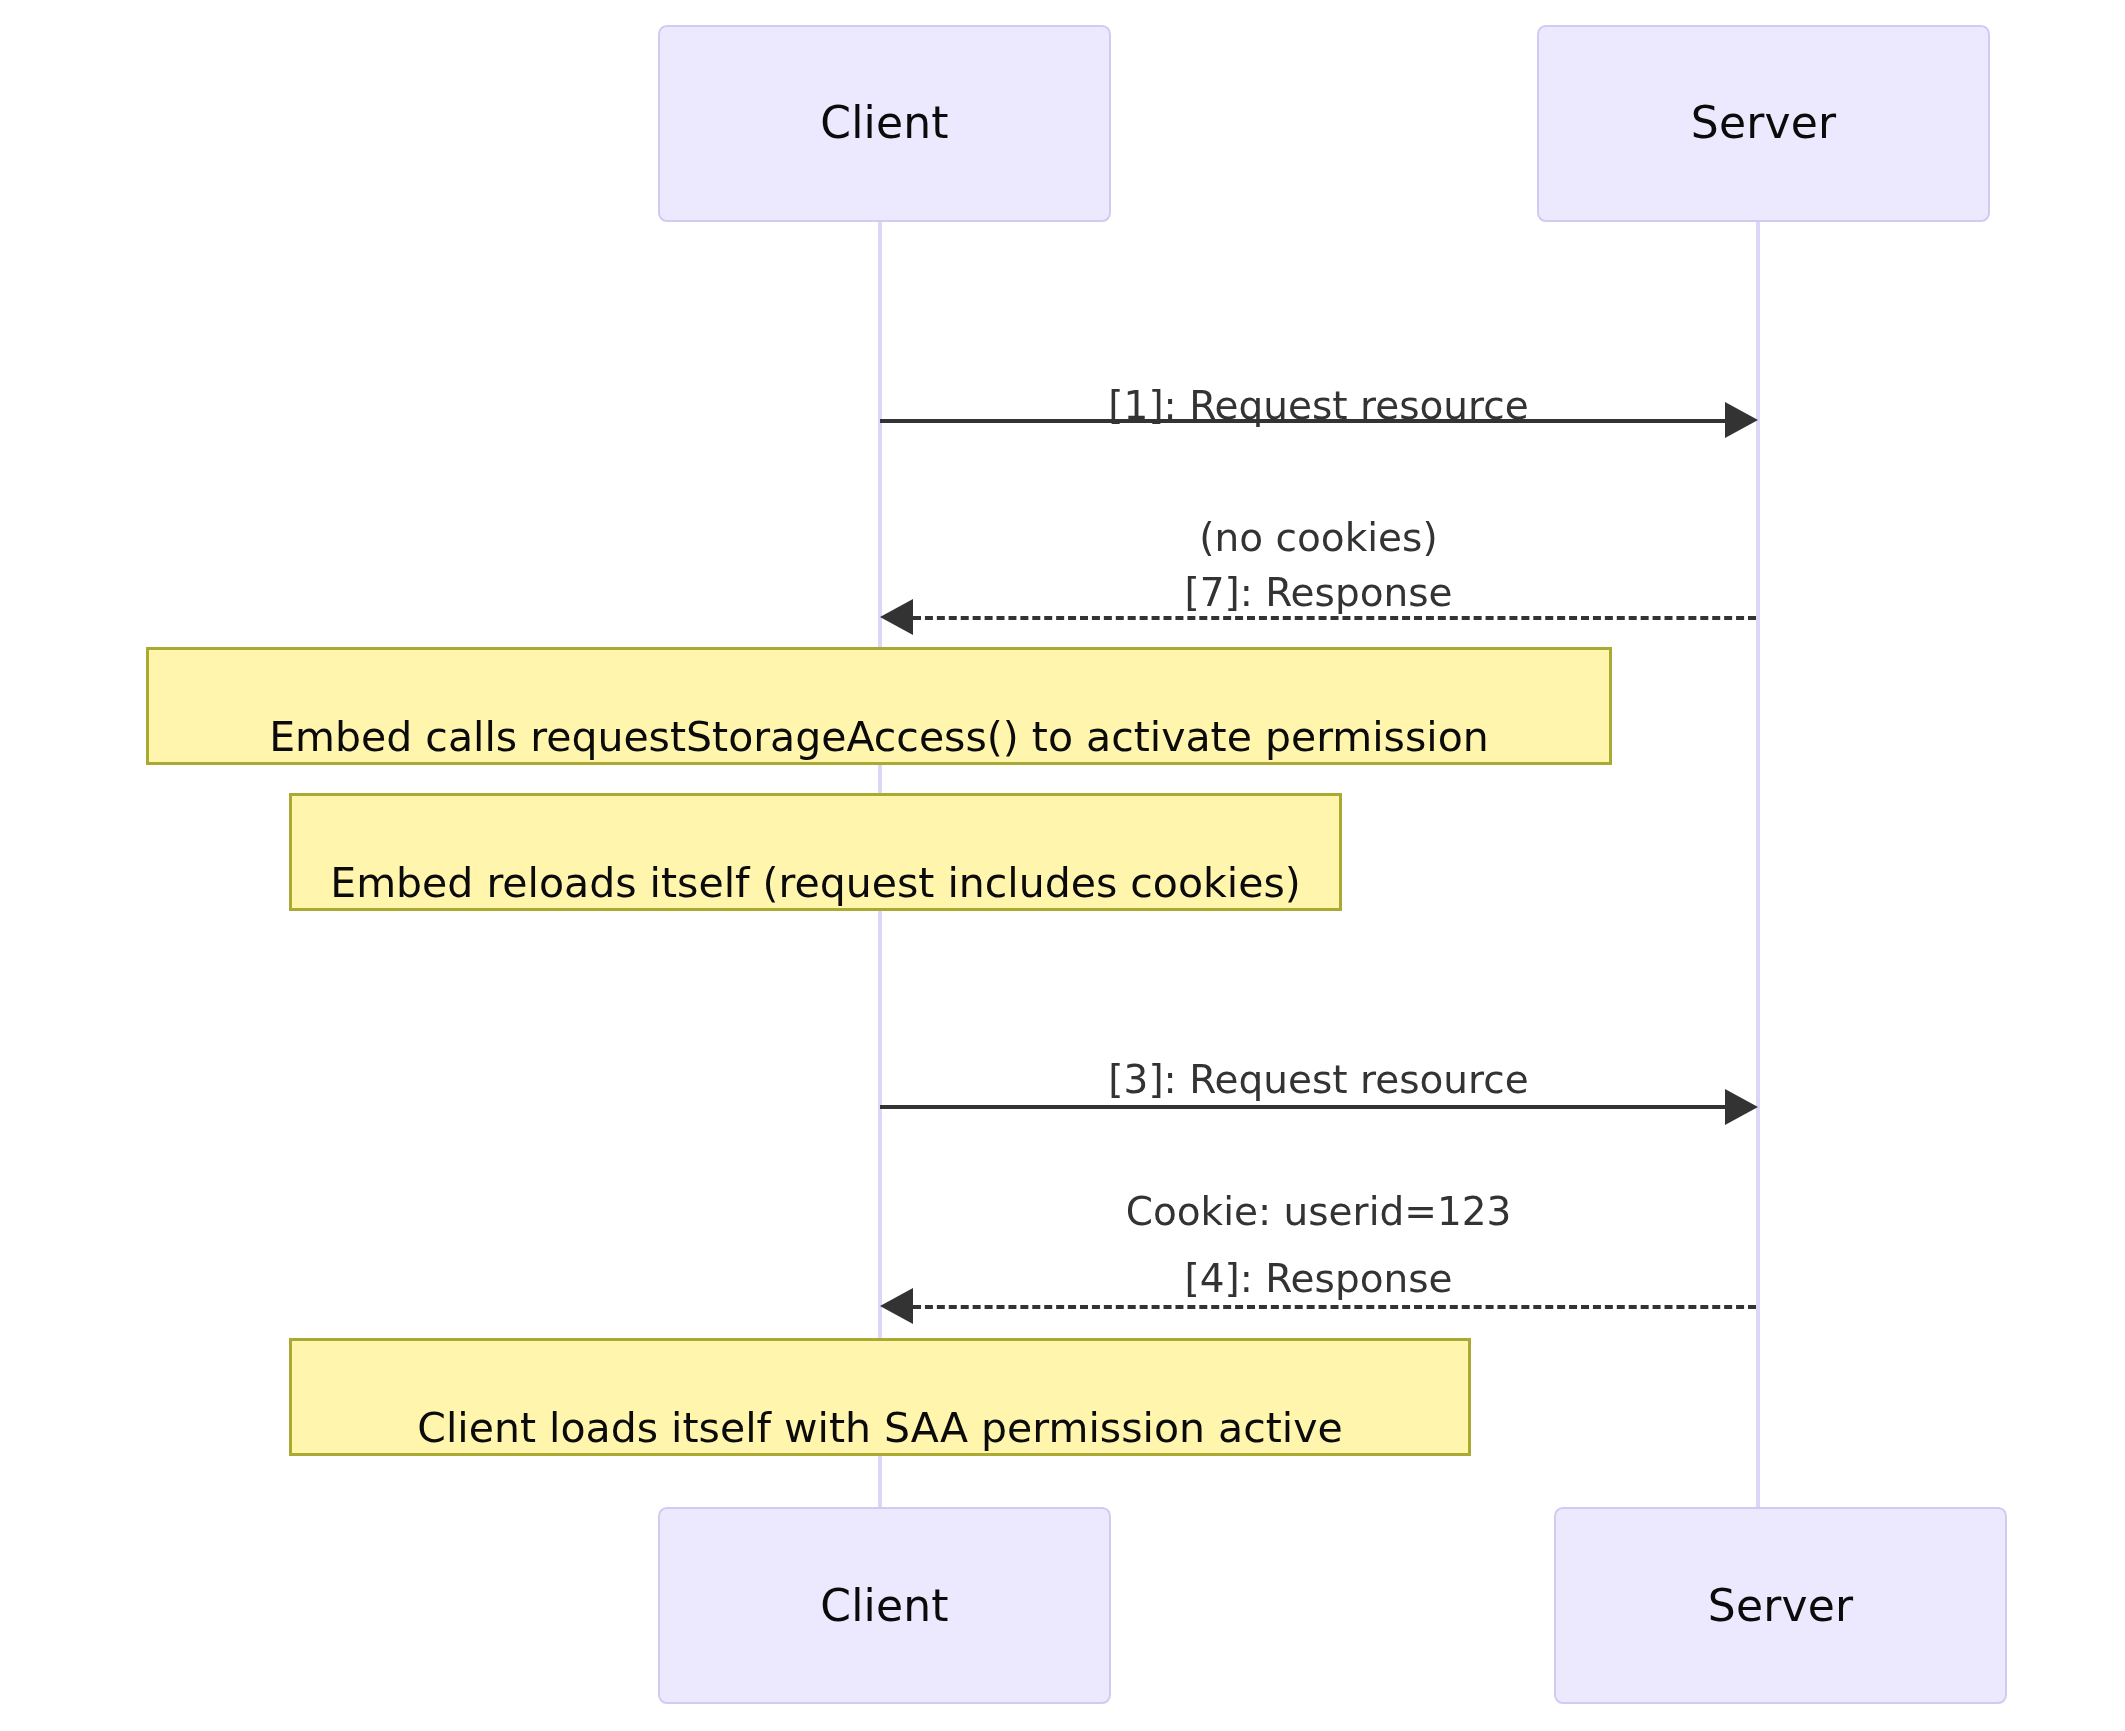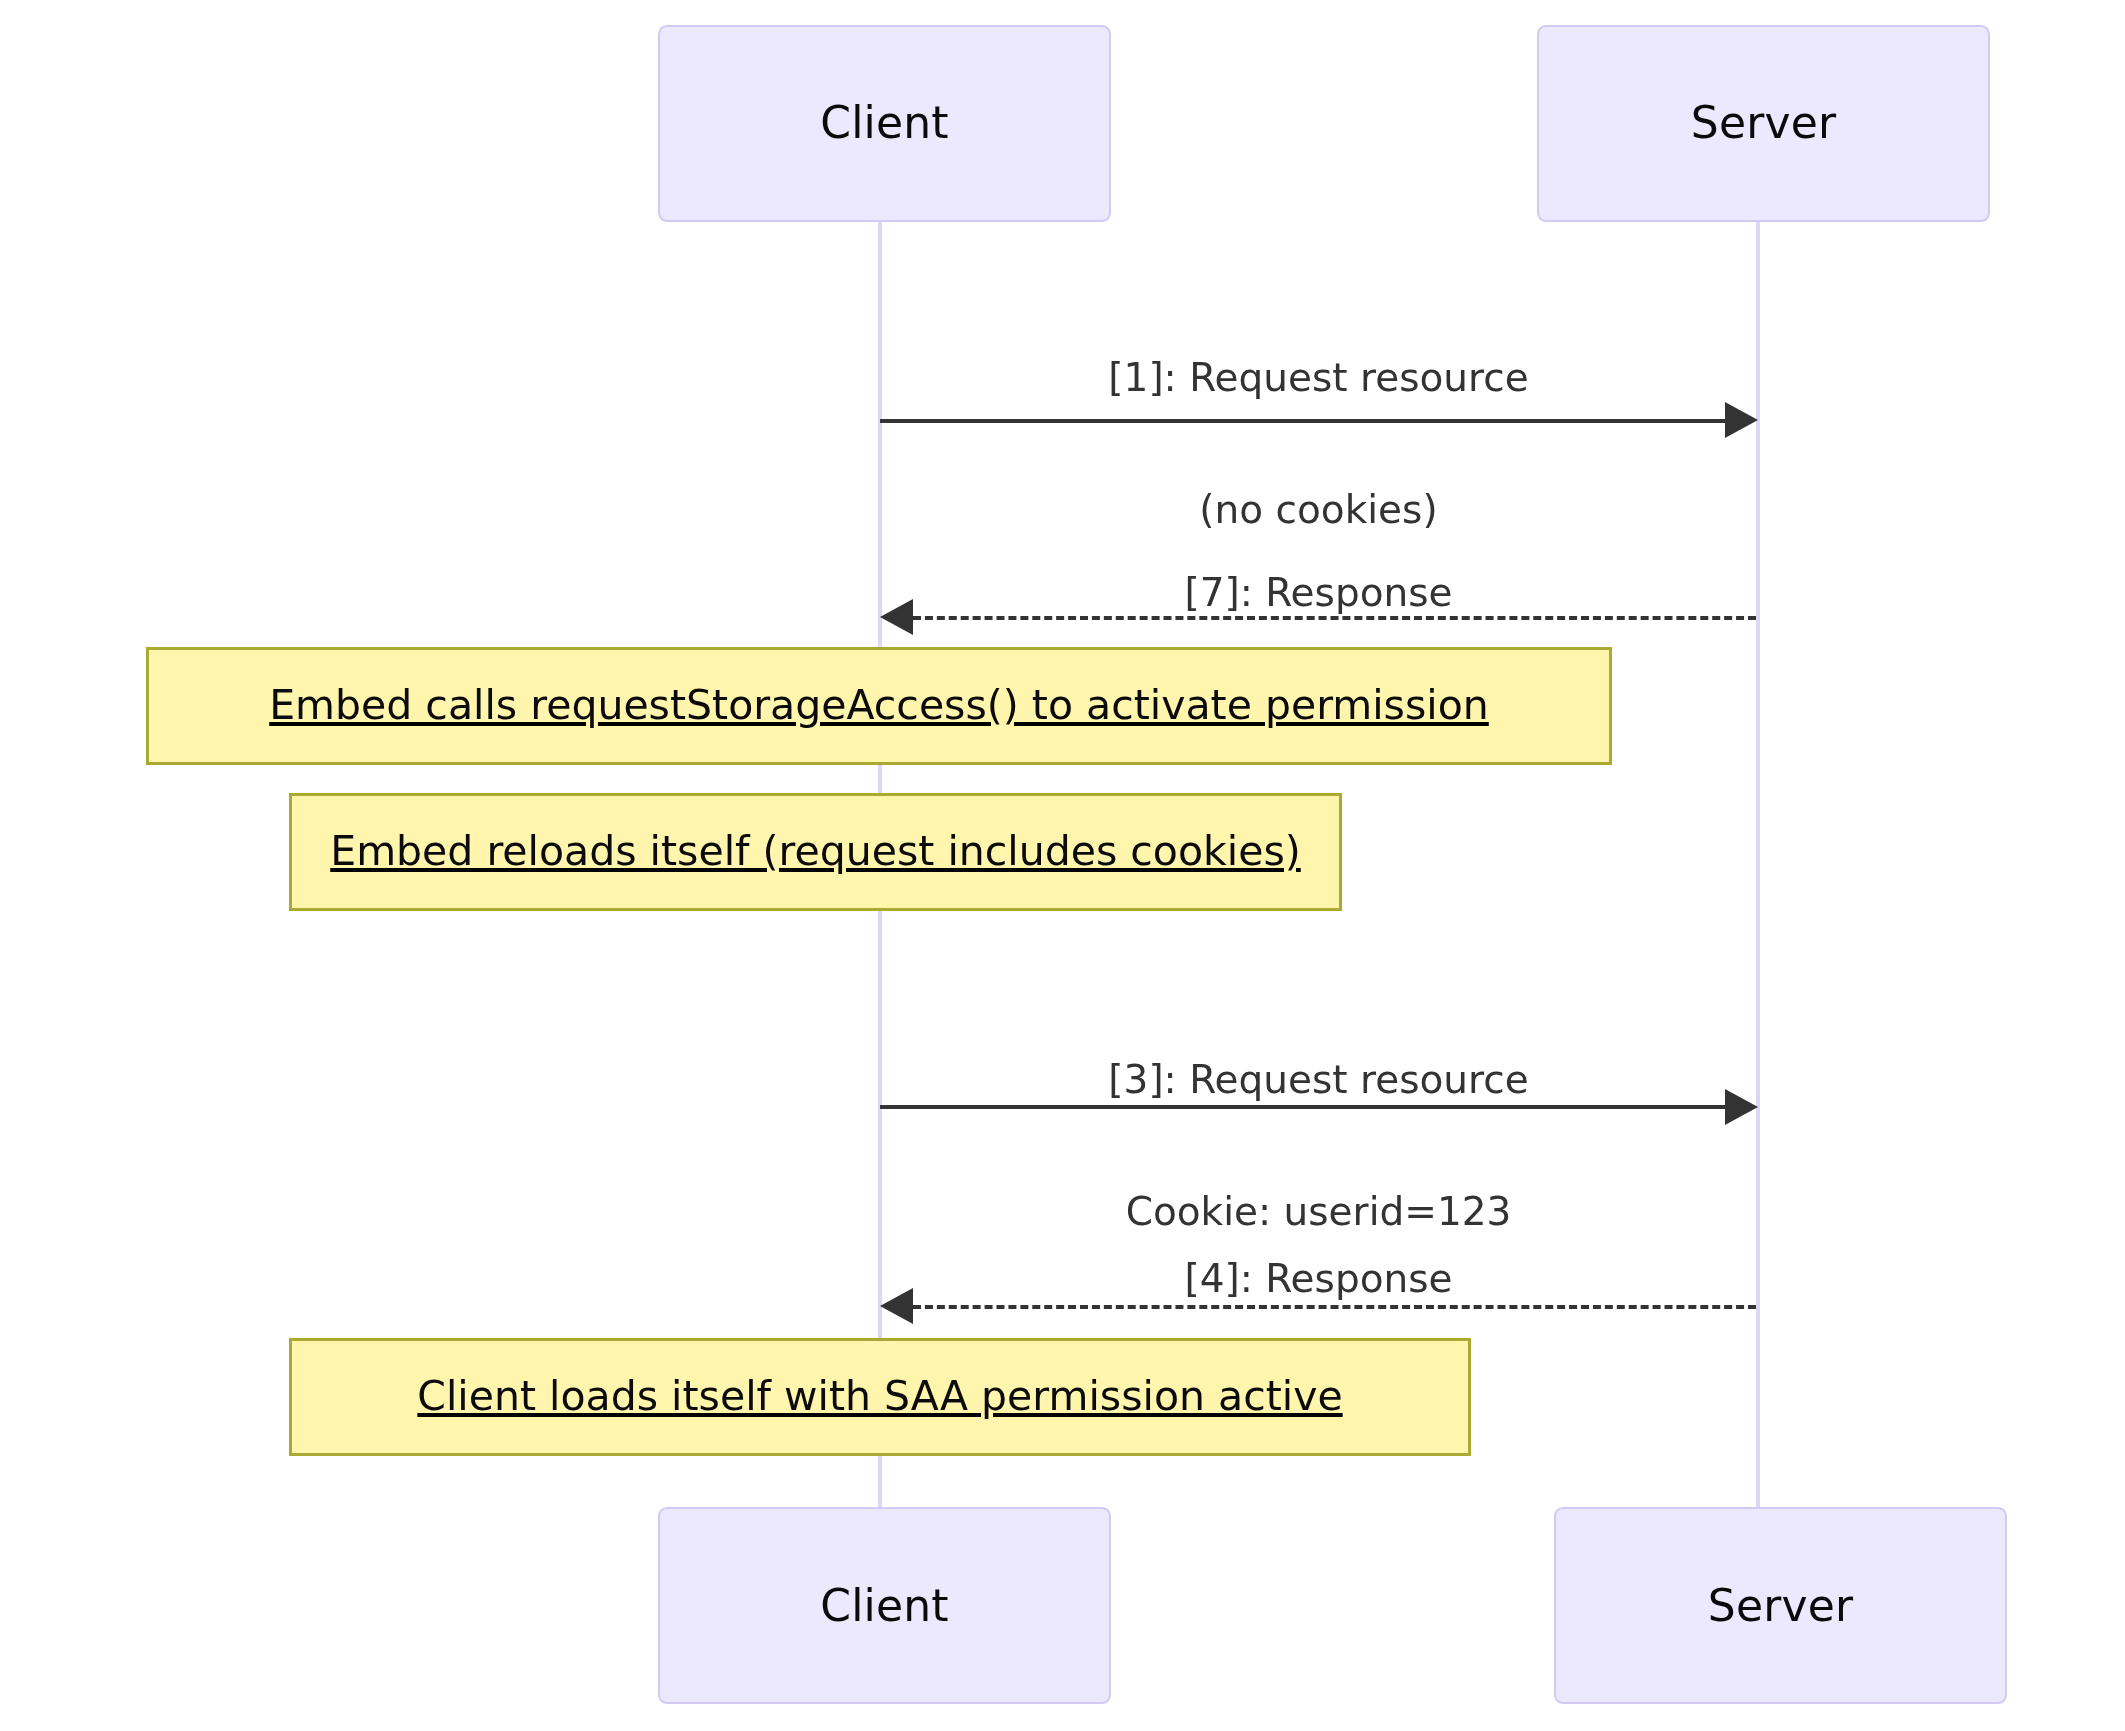--- a/index.html
+++ b/index.html
@@ -83,23 +83,22 @@
     border-right: 33px solid #333333;
   }
 
   
   .note {
     position: absolute;
     box-sizing: border-box;
     background: #FFF5AD;
     border: 3.9px solid #AAAA33;
     display: flex;
-    align-items: center;
+    align-items: flex-end;
     justify-content: center;
-    text-decoration: underline;
   }
   .note-text {
     font-size: 41px;
     color: #0b0b0b;
     text-align: center;
     line-height: 1.2;
     padding: 0 13.8px;
   }
 </style>
 </head>
@@ -111,21 +110,21 @@
   <div class="lifeline" style="left:1756px; top:222px; height:1287px;"></div>
 
   <div class="actor-box" style="left:658px; top:24.6px; width:453px; height:197px;">
     <span class="actor-label">Client</span>
   </div>
 
   <div class="actor-box" style="left:1537px; top:24.6px; width:453px; height:197px;">
     <span class="actor-label">Server</span>
   </div>
 
-  <div class="msg-label" style="left:880px; top:268px; width:877px;">
+  <div class="msg-label" style="left:880px; top:296px; width:877px;">
     <span class="l1">[1]: Request resource</span>
     <span class="l2">(no cookies)</span>
   </div>
   <div class="msg-line" style="left:880px; top:419px; width:845px;"></div>
   <div class="arrowhead right" style="left:1725px; top:402px;"></div>
 
   <div class="msg-label" style="left:880px; top:483px; width:877px;">
     <span class="l1">[7]: Response</span>
     <span class="l2">[fallback content]</span>
   </div>

